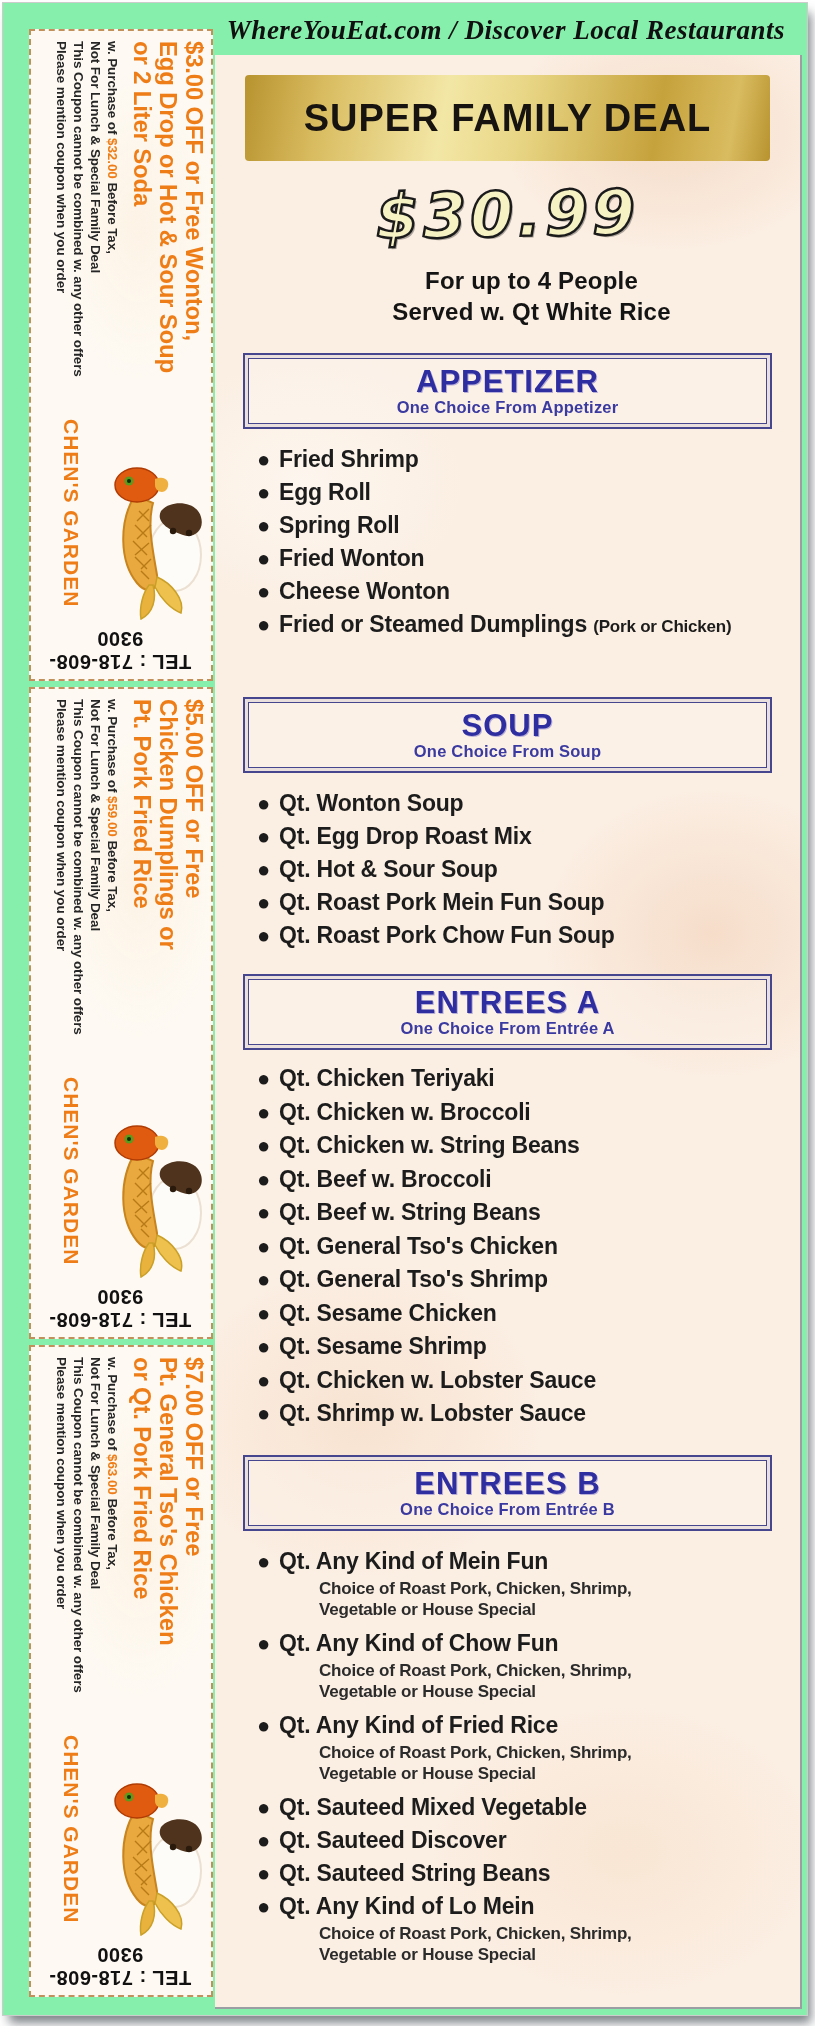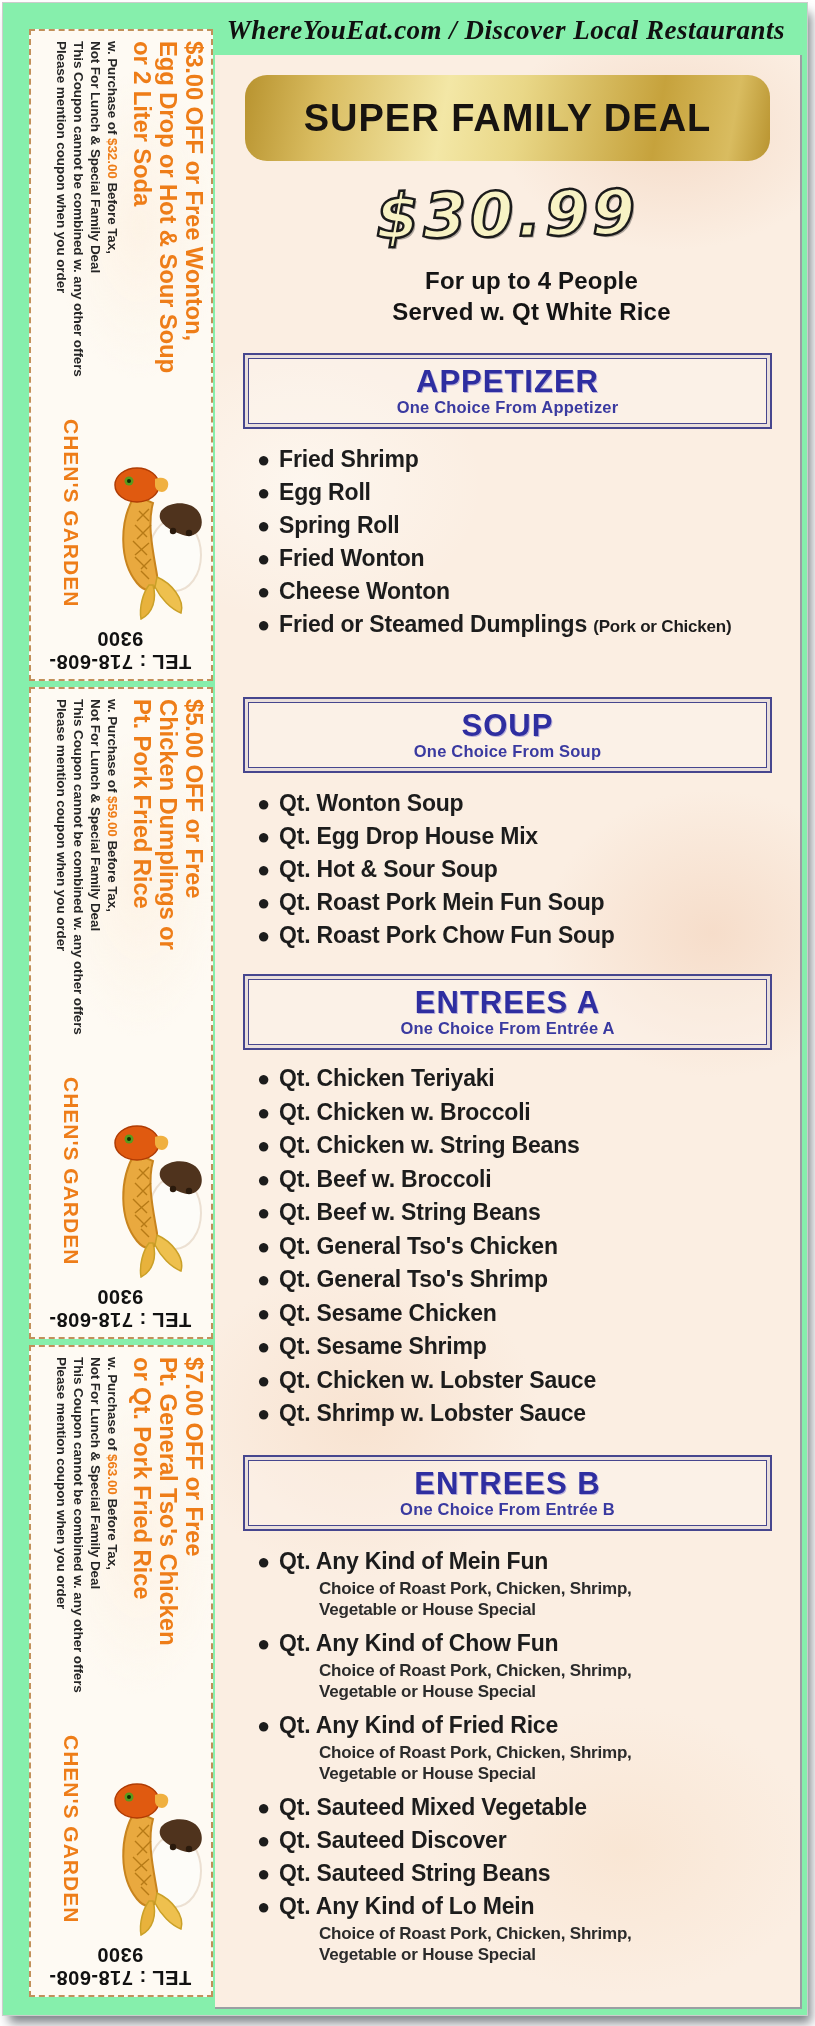--- a/index.html
+++ b/index.html
@@ -31,21 +31,21 @@
       radial-gradient(ellipse 260px 180px at 78% 4%,  #f5dcc9 0%, rgba(245,220,201,0) 65%),
       radial-gradient(ellipse 300px 230px at 15% 22%, #fdf6ee 0%, rgba(253,246,238,0) 60%),
       radial-gradient(ellipse 280px 240px at 85% 45%, #f6ddca 0%, rgba(246,221,202,0) 60%),
       radial-gradient(ellipse 300px 260px at 25% 70%, #f8e3d1 0%, rgba(248,227,209,0) 60%),
       radial-gradient(ellipse 320px 240px at 70% 92%, #f9e6d4 0%, rgba(249,230,212,0) 60%);
     border-right:2px solid #9b9fa3;
     border-bottom:2px solid #9b9fa3;
   }
 
   .gold-banner{
-    margin:20px 30px 0 30px;height:86px;border-radius:22px;
+    margin:20px 30px 0 30px;height:86px;border-radius:4px;
     background:linear-gradient(100deg,#b8932f 0%,#d9bc60 15%,#f3e7a6 38%,#e9d787 52%,#c6a23c 78%,#d9bc60 92%,#b8932f 100%);
     display:flex;align-items:center;justify-content:center;
     font-size:38px;font-weight:800;color:#171310;letter-spacing:1px;
   }
 
   .price{
     margin-top:12px;text-align:center;
     font-family:"DejaVu Sans",sans-serif;
     font-style:italic;font-weight:800;font-size:62px;line-height:84px;
     color:#f7f2c4;letter-spacing:4px;
@@ -281,21 +281,21 @@
       <div class="mi"><span class="bullet">●</span><span>Cheese Wonton</span></div>
       <div class="mi"><span class="bullet">●</span><span>Fried or Steamed Dumplings</span> <span class="note">(Pork or Chicken)</span></div>
     </div>
 
     <div class="secbox m-soup">
       <div class="t">SOUP</div>
       <div class="s">One Choice From Soup</div>
     </div>
     <div class="ilist">
       <div class="mi"><span class="bullet">●</span><span>Qt. Wonton Soup</span></div>
-      <div class="mi"><span class="bullet">●</span><span>Qt. Egg Drop House Mix</span></div>
+      <div class="mi"><span class="bullet">●</span><span>Qt. Egg Drop Roast Mix</span></div>
       <div class="mi"><span class="bullet">●</span><span>Qt. Hot &amp; Sour Soup</span></div>
       <div class="mi"><span class="bullet">●</span><span>Qt. Roast Pork Mein Fun Soup</span></div>
       <div class="mi"><span class="bullet">●</span><span>Qt. Roast Pork Chow Fun Soup</span></div>
     </div>
 
     <div class="secbox m-entrees-a">
       <div class="t">ENTREES A</div>
       <div class="s">One Choice From Entrée A</div>
     </div>
     <div class="ilist tight">

